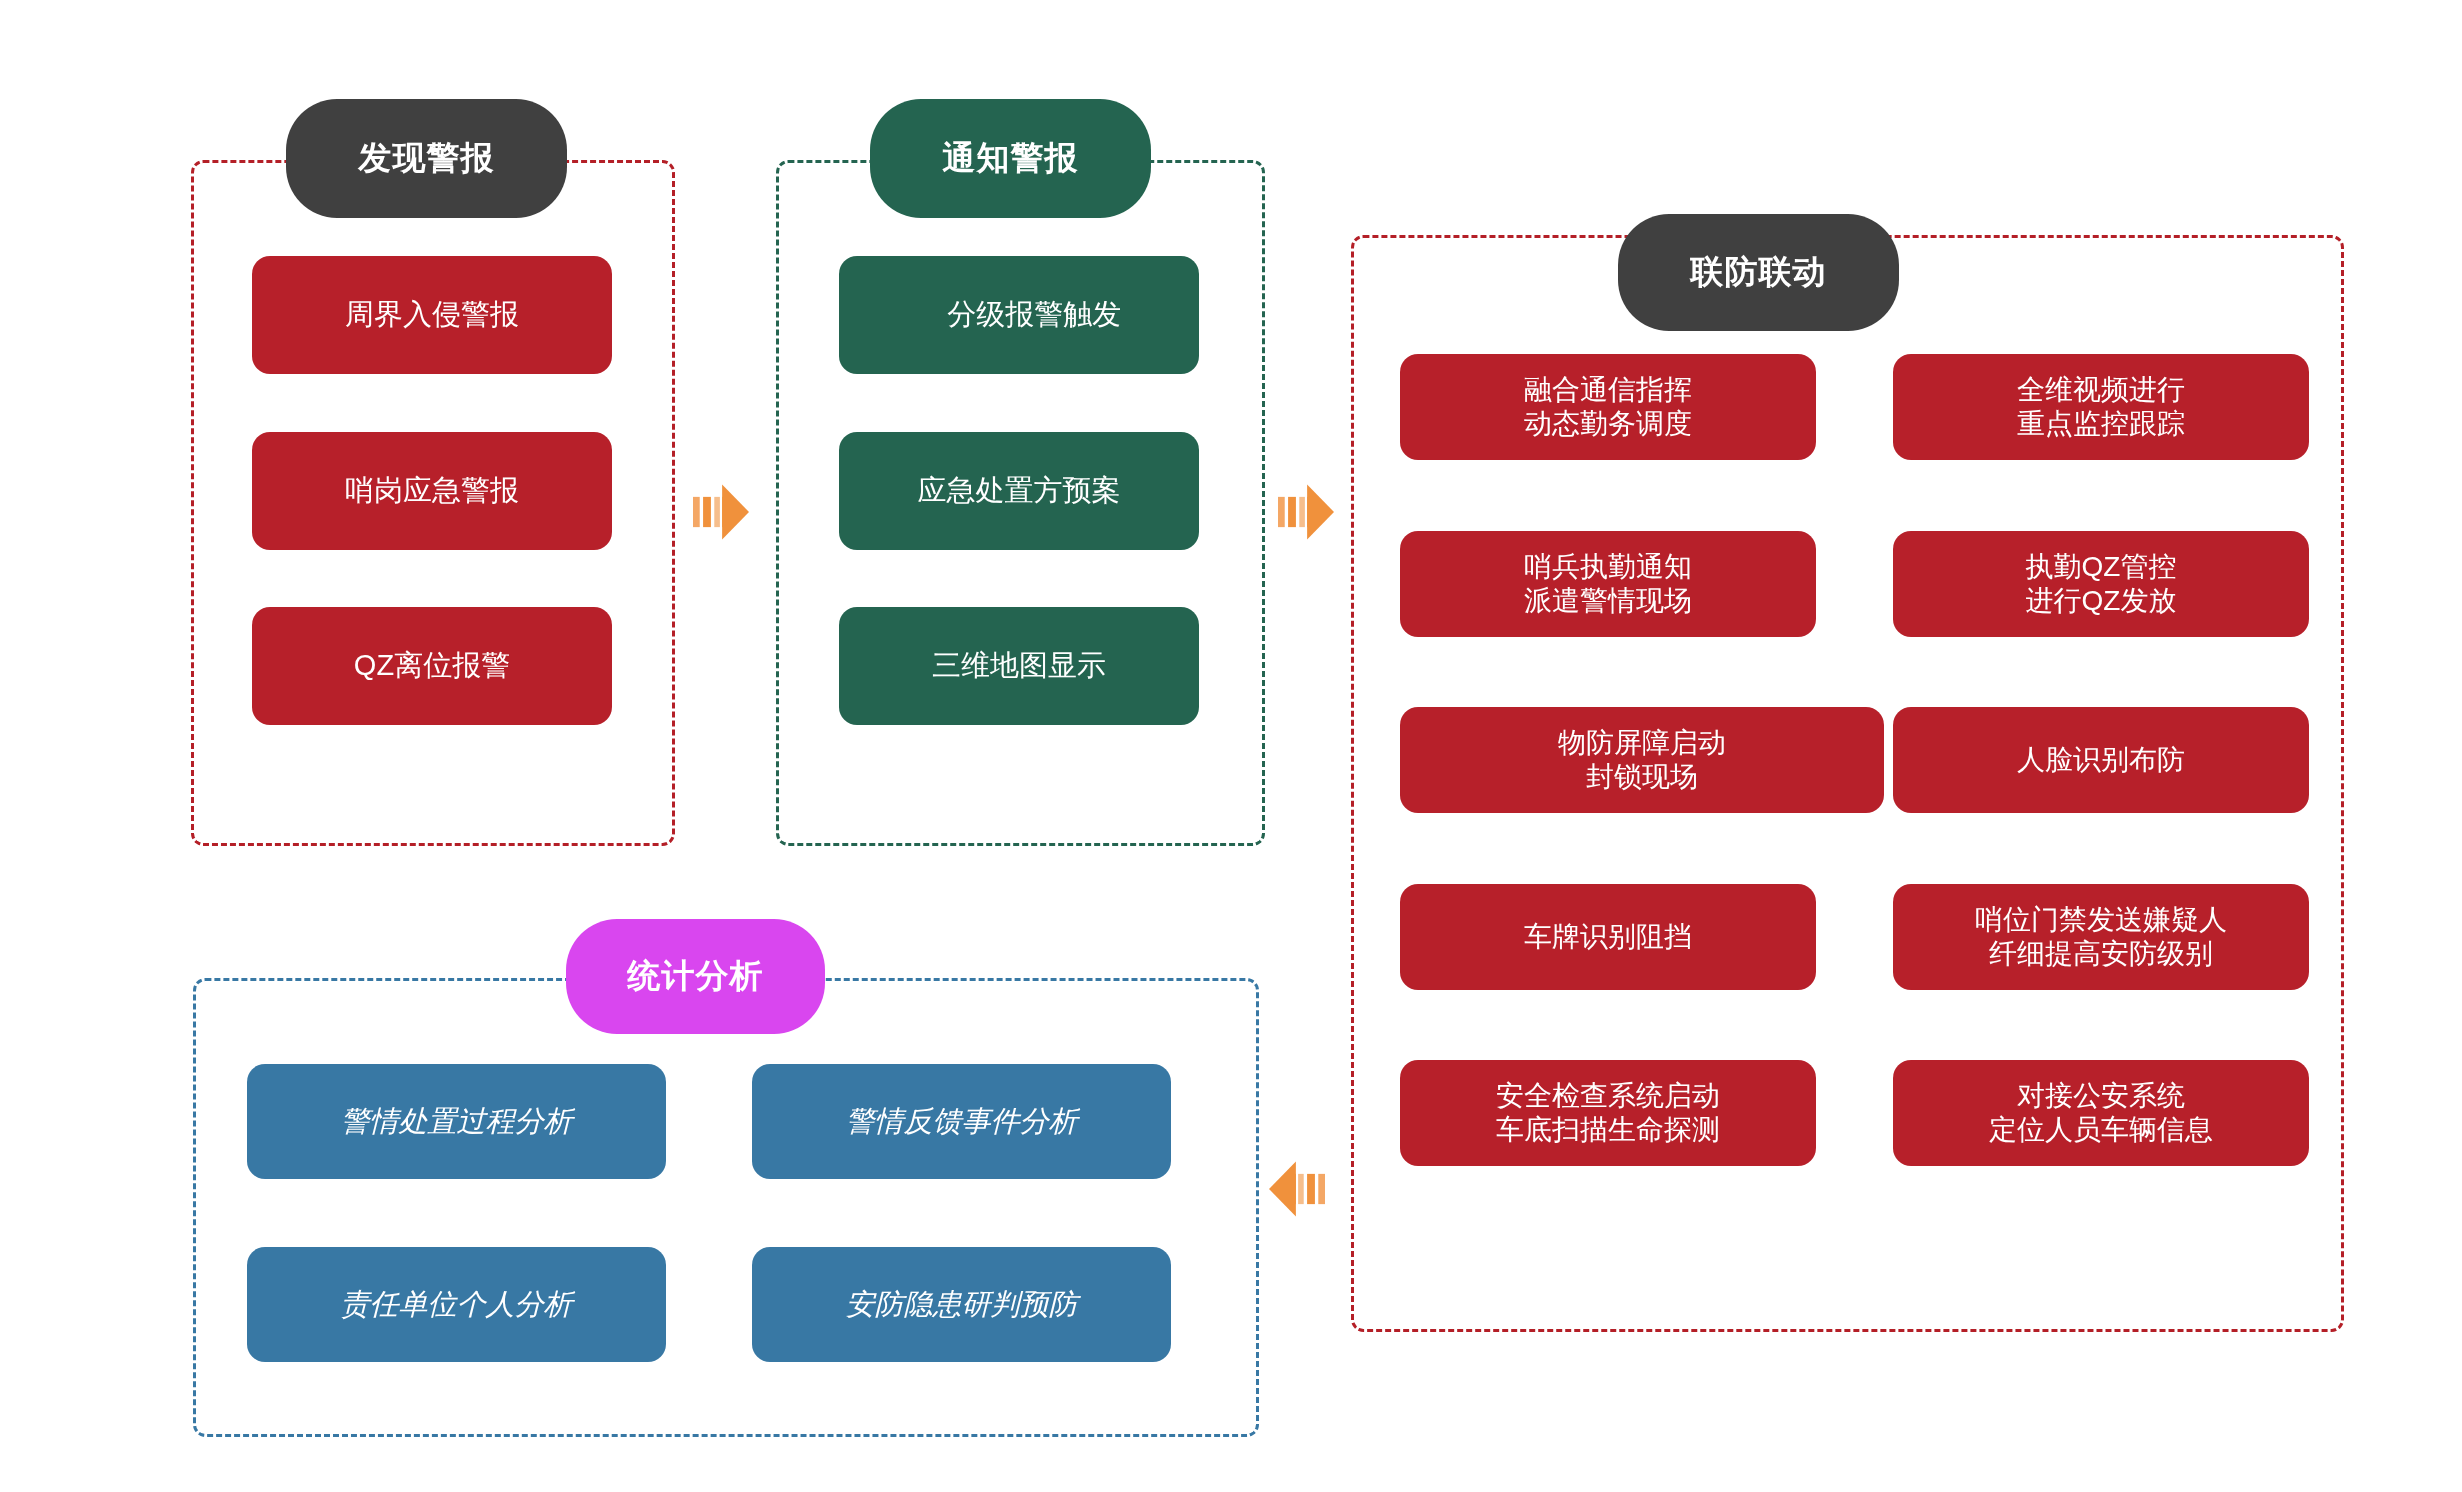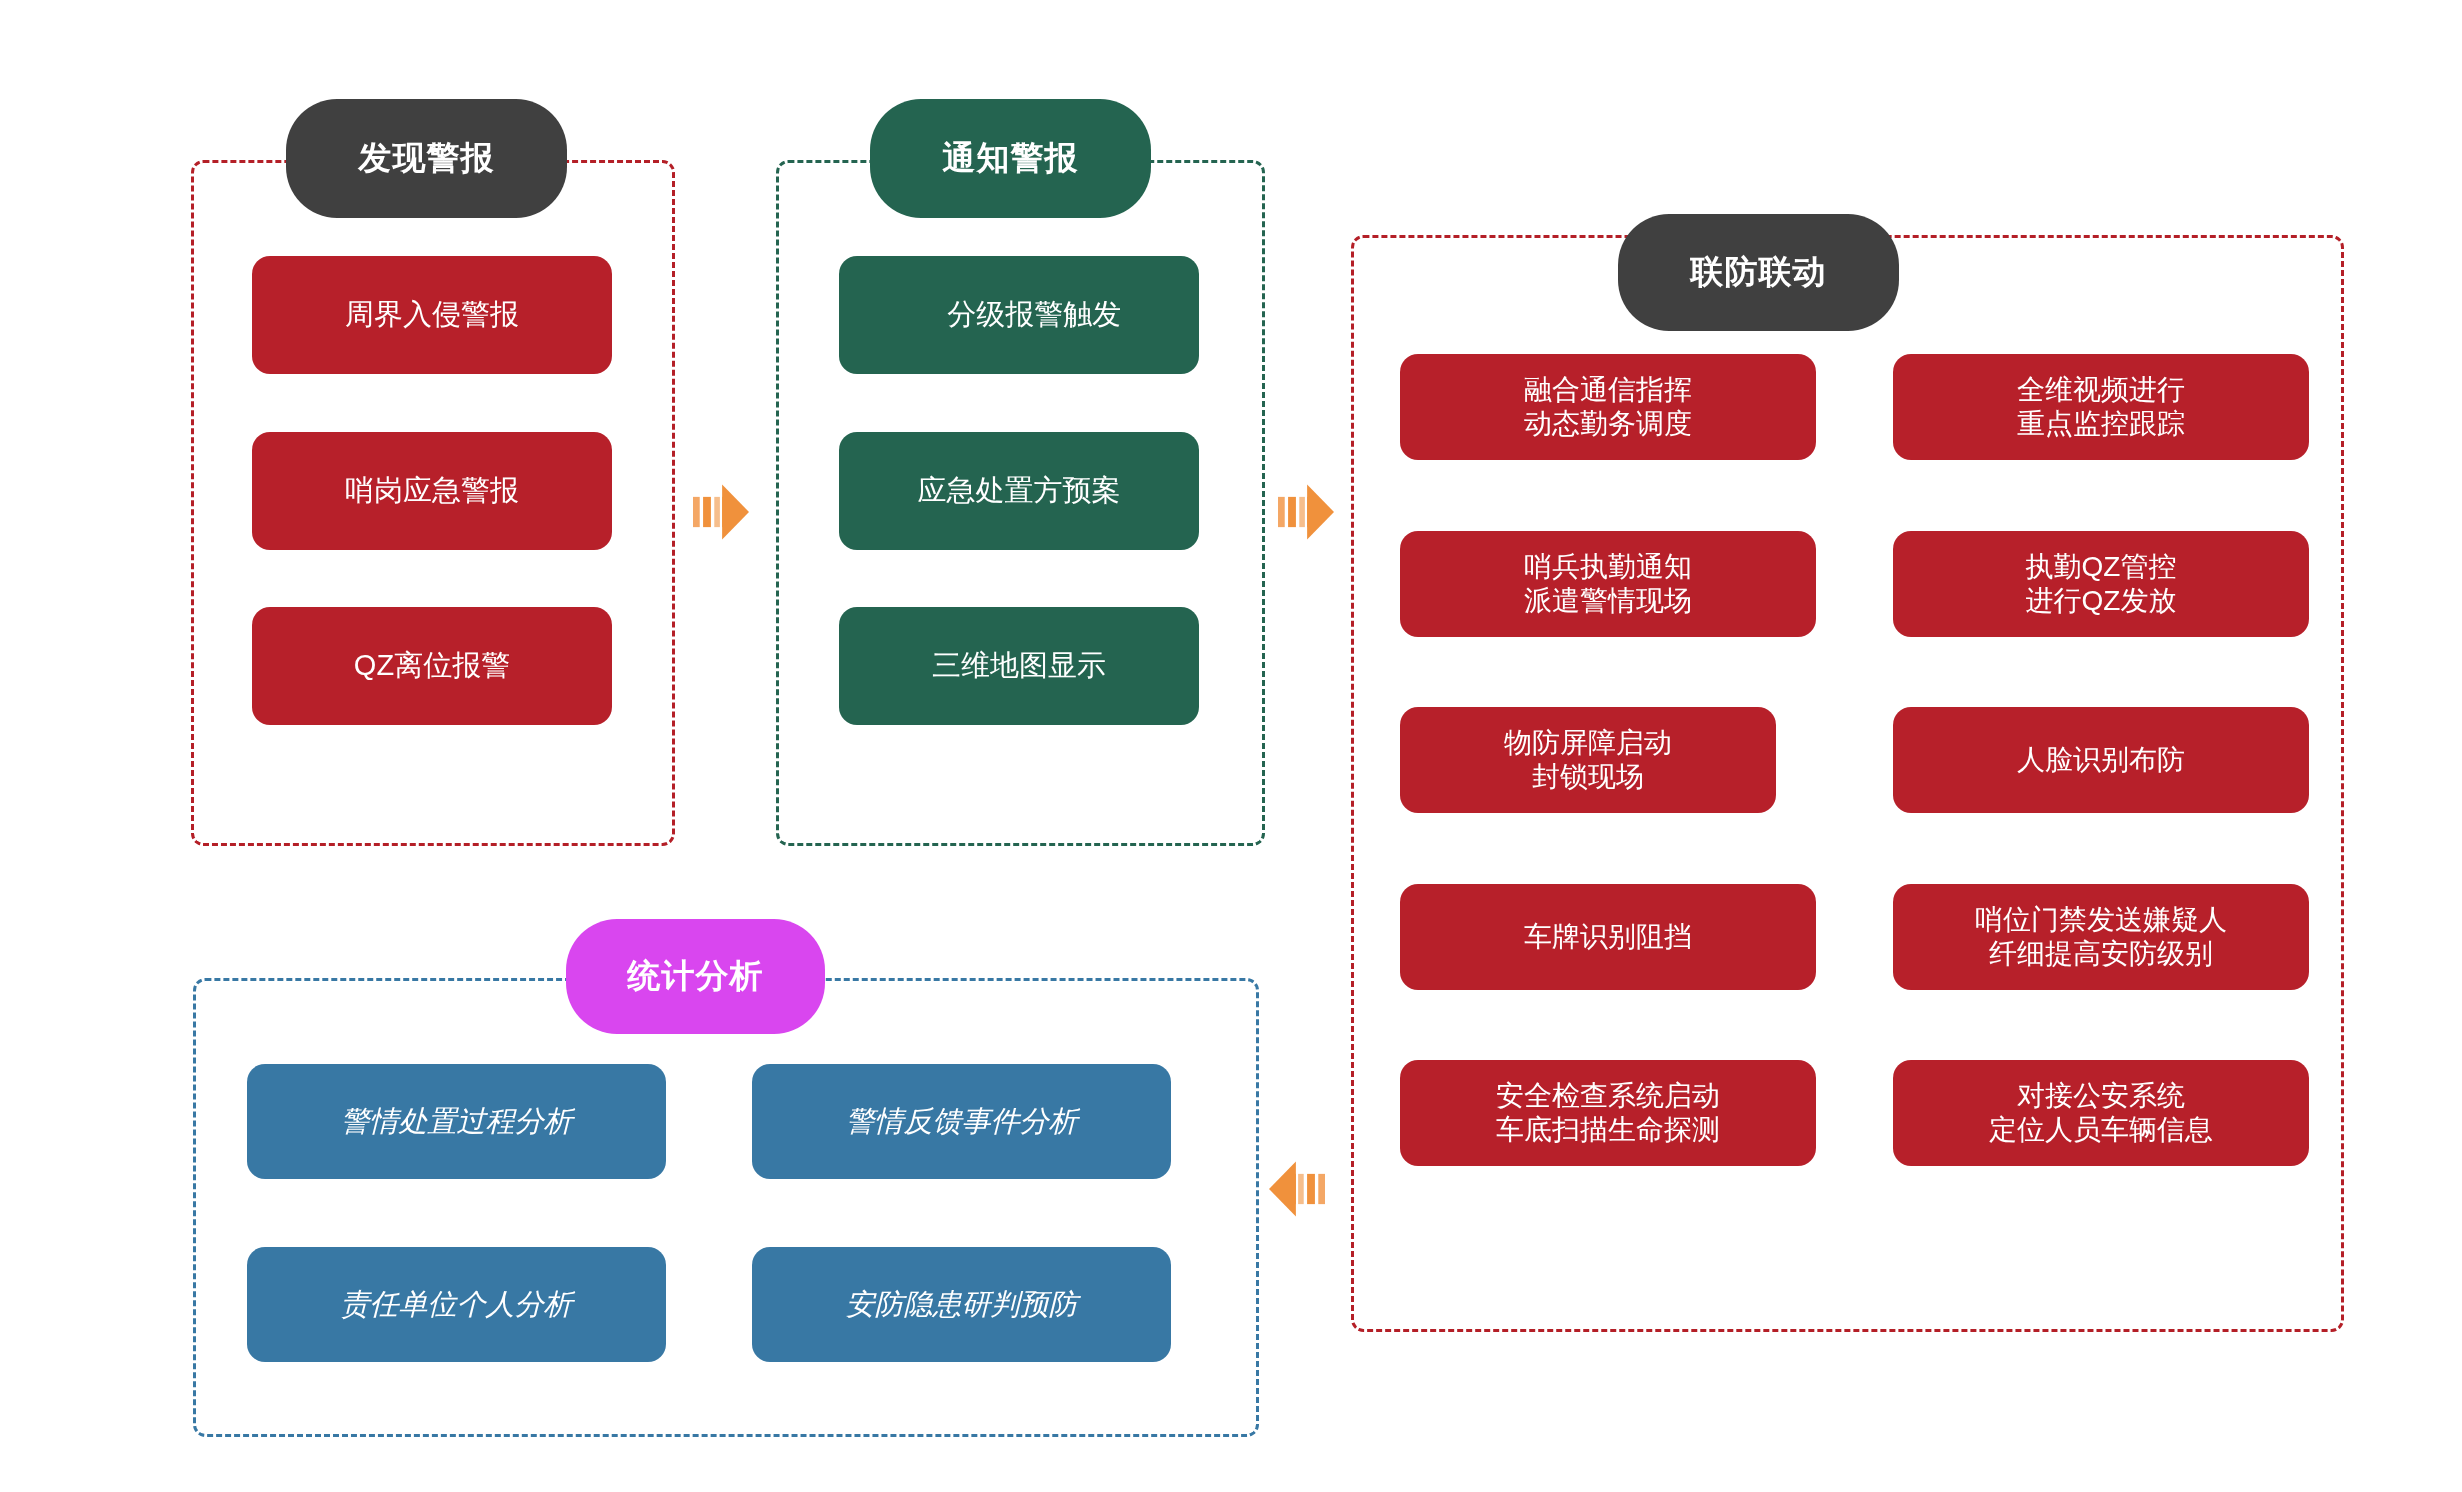--- a/index.html
+++ b/index.html
@@ -105,21 +105,21 @@
   </div>
 
   <div class="card red" style="left:1400px;top:354px;width:416px;height:106px;font-size:28px;">
     <span class="txt">融合通信指挥
 动态勤务调度</span>
   </div>
   <div class="card red" style="left:1400px;top:531px;width:416px;height:106px;font-size:28px;">
     <span class="txt">哨兵执勤通知
 派遣警情现场</span>
   </div>
-  <div class="card red" style="left:1400px;top:707px;width:376px;height:106px;font-size:28px;">
+  <div class="card red" style="left:1400px;top:707px;width:484px;height:106px;font-size:28px;">
     <span class="txt">物防屏障启动
 封锁现场</span>
   </div>
   <div class="card red" style="left:1400px;top:884px;width:416px;height:106px;font-size:28px;">
     <span class="txt">车牌识别阻挡</span>
   </div>
   <div class="card red" style="left:1400px;top:1060px;width:416px;height:106px;font-size:28px;">
     <span class="txt">安全检查系统启动
 车底扫描生命探测</span>
   </div>

